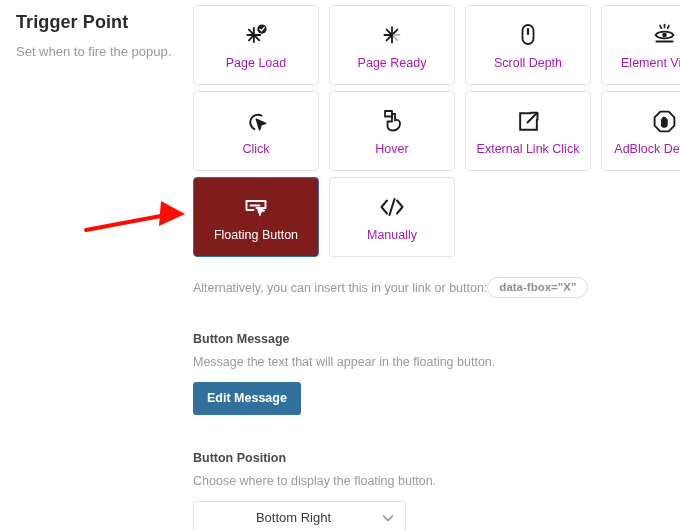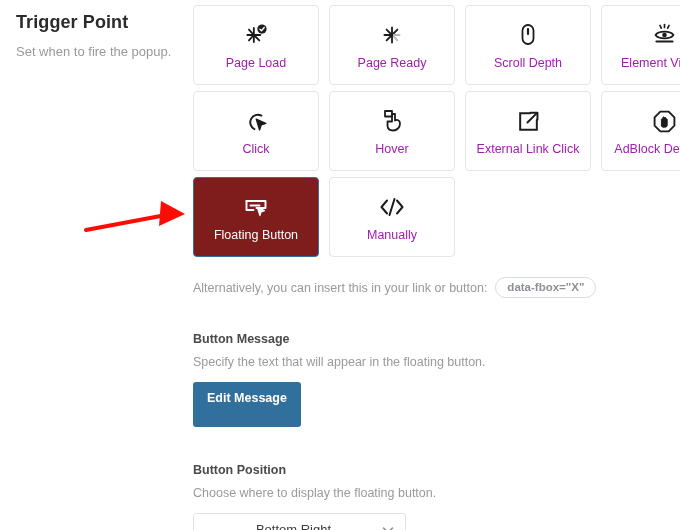--- a/index.html
+++ b/index.html
@@ -109,21 +109,20 @@
   }
   .trigger-card.selected .trigger-label {
     color: #ffffff;
   }
 
   
   .alt-row {
     display: flex;
     align-items: center;
     margin-top: 20px;
-    gap: 8px;
   }
   .alt-text {
     font-size: 12.5px;
     color: #999999;
   }
   .code-badge {
     display: inline-block;
     border: 1px solid #d8dadd;
     border-radius: 12px;
     padding: 3px 11px 4px 11px;
@@ -155,21 +154,21 @@
   }
 
   .primary-button {
     display: inline-block;
     background: #31709c;
     color: #ffffff;
     border: none;
     border-radius: 3px;
     font-size: 12.5px;
     font-weight: bold;
-    padding: 9px 14px 22px 14px;
+    padding: 9px 14px 10px 14px;
     cursor: pointer;
     font-family: "Liberation Sans", sans-serif;
   }
 
   .select-wrap {
     position: relative;
     width: 213px;
   }
   .select-box {
     box-sizing: border-box;
@@ -338,21 +337,21 @@
 
     </div>
 
     <div class="alt-row">
       <span class="alt-text">Alternatively, you can insert this in your link or button:</span>
       <span class="code-badge">data-fbox="X"</span>
     </div>
 
     <div class="field-block">
       <div class="field-title">Button Message</div>
-      <div class="field-desc">Specify the text that will appear in the floating button.</div>
+      <div class="field-desc">Message the text that will appear in the floating button.</div>
       <button class="primary-button">Edit Message</button>
     </div>
 
     <div class="field-block position-block">
       <div class="field-title">Button Position</div>
       <div class="field-desc">Choose where to display the floating button.</div>
       <div class="select-wrap">
         <div class="select-box">
           <span class="select-value">Bottom Right</span>
           <span class="chev">

